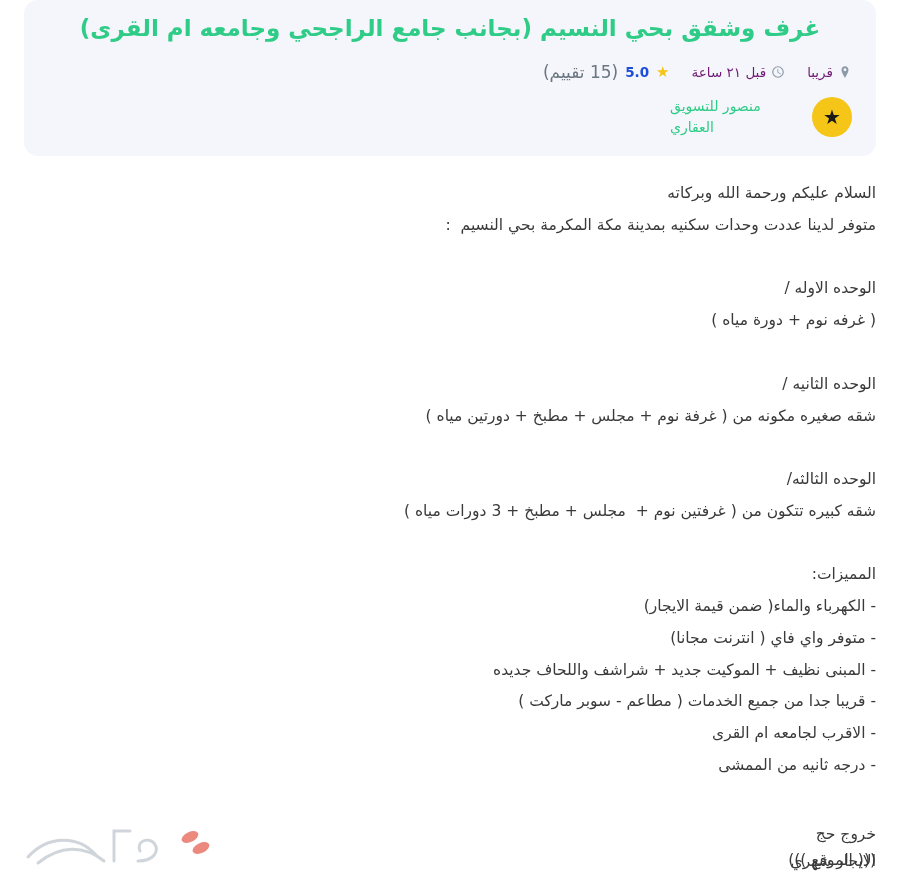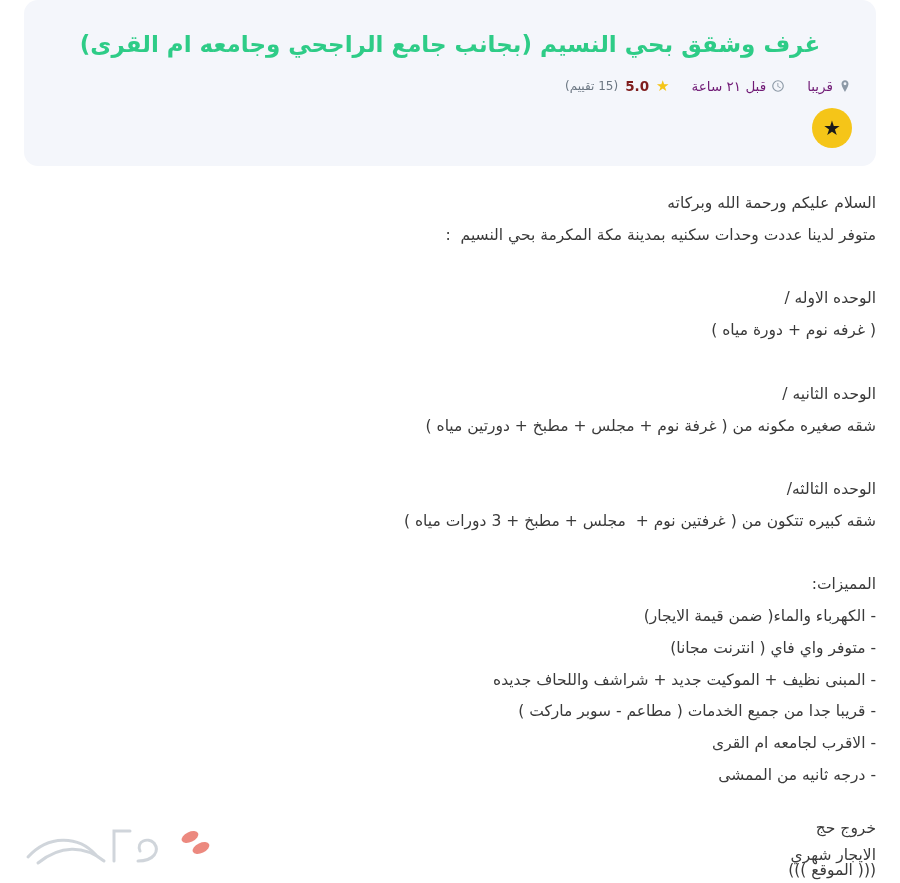--- a/index.html
+++ b/index.html
@@ -22,21 +22,21 @@
     background: #ffffff;
     box-sizing: border-box;
     padding: 0;
   }
 
   
   .header-card {
     margin: 0 24px;
     background: #f4f6fb;
     border-radius: 14px;
-    padding: 24px 24px 18px 24px;
+    padding: 8px 24px 18px 24px;
     box-sizing: border-box;
   }
 
   .listing-title {
     color: #2ecc87;
     font-size: 23px;
     font-weight: bold;
     text-align: center;
     line-height: 1.4;
     margin: 4px 0 18px 0;
@@ -69,27 +69,27 @@
     justify-content: center;
     width: 14px;
     height: 14px;
     color: #8c99a6;
   }
 
   .rating-item {
     color: #5b6570;
   }
   .rating-value {
-    color: #7f1d1d;
+    color: #1d4ed8;
     font-weight: bold;
     margin: 0 2px;
   }
   .rating-count {
     color: #6b7682;
-    font-size: 12px;
+    font-size: 17px;
   }
   .star-icon {
     color: #f5c518;
     font-size: 15px;
     line-height: 1;
   }
 
   
   .advertiser-row {
     display: flex;
@@ -133,21 +133,21 @@
     text-align: right;
     font-size: 15.5px;
     line-height: 2.05;
     color: #3a3a3a;
     white-space: pre-wrap;
   }
 
   .footer-wrap {
     position: absolute;
     right: 24px;
-    bottom: 14px;
+    bottom: 8px;
     direction: rtl;
     text-align: right;
     font-size: 15.5px;
     line-height: 1.75;
     color: #3a3a3a;
   }
 
   .watermark {
     position: absolute;
     left: 18px;
@@ -192,20 +192,21 @@
         <span class="rating-value">5.0</span>
         <span class="rating-count">(15 تقييم)</span>
       </div>
 
     </div>
 
     <div class="advertiser-row">
       <div class="advertiser-badge">
         <span class="badge-star">★</span>
       </div>
+      <div class="advertiser-name">منصور للتسويق العقاري</div>
     </div>
 
   </div>
 
   <div class="description">السلام عليكم ورحمة الله وبركاته
 متوفر لدينا عددت وحدات سكنيه بمدينة مكة المكرمة بحي النسيم  :
 
 الوحده الاوله /
 ( غرفه نوم + دورة مياه )
 

